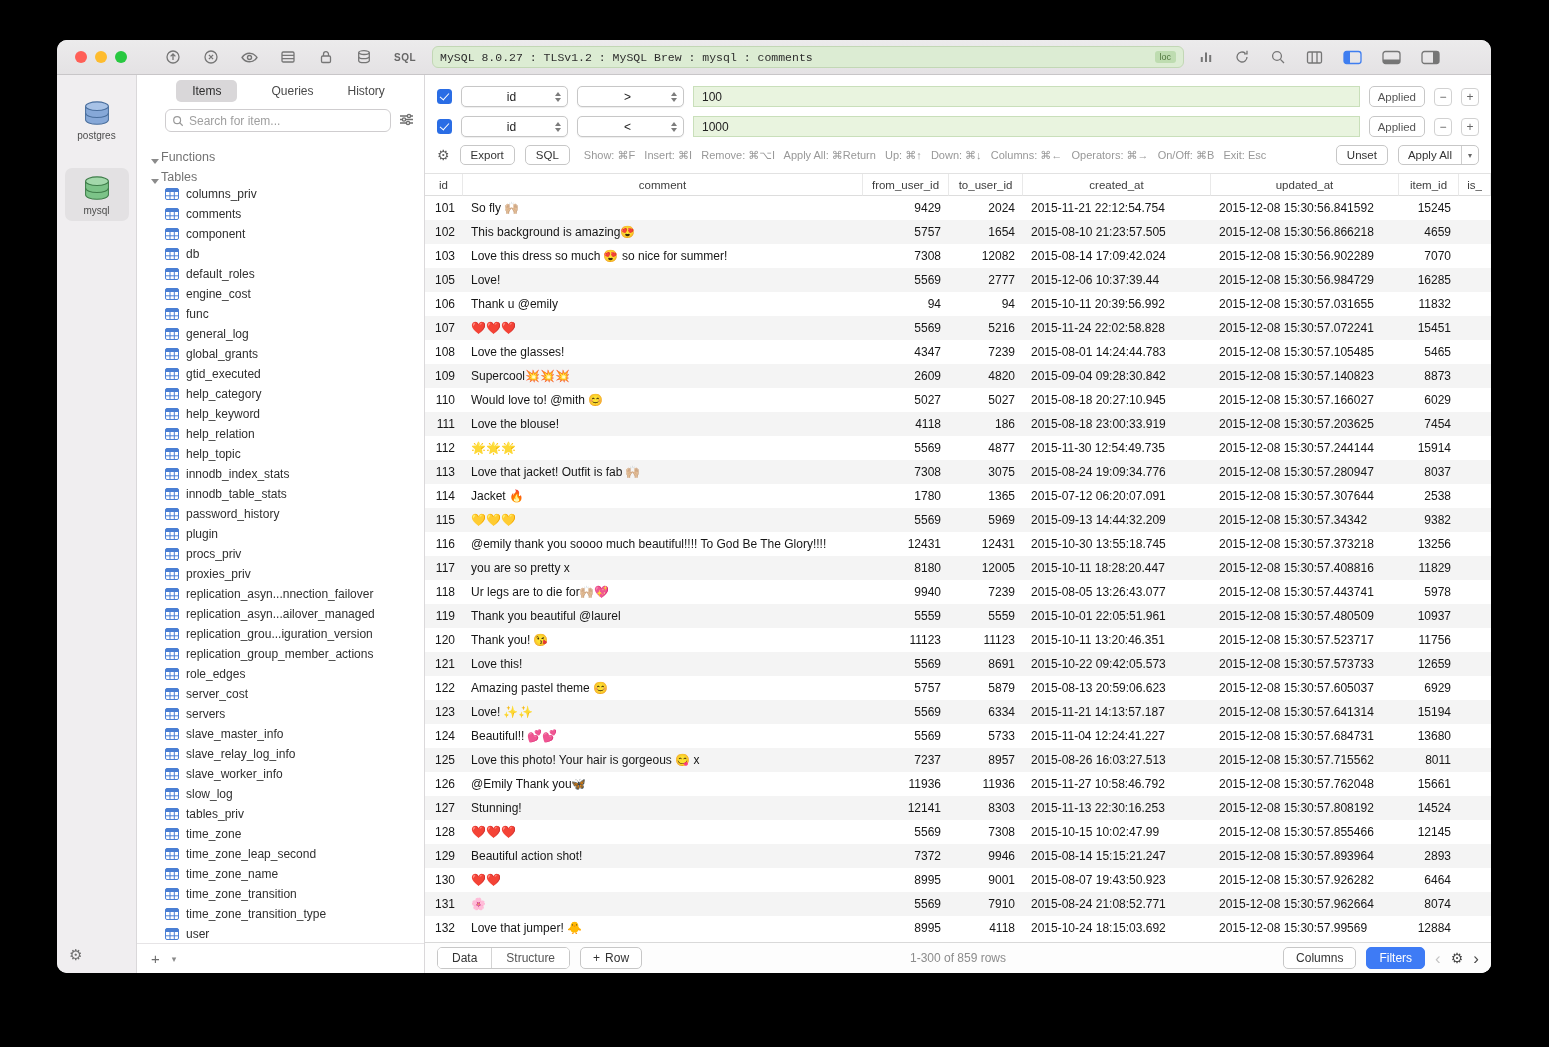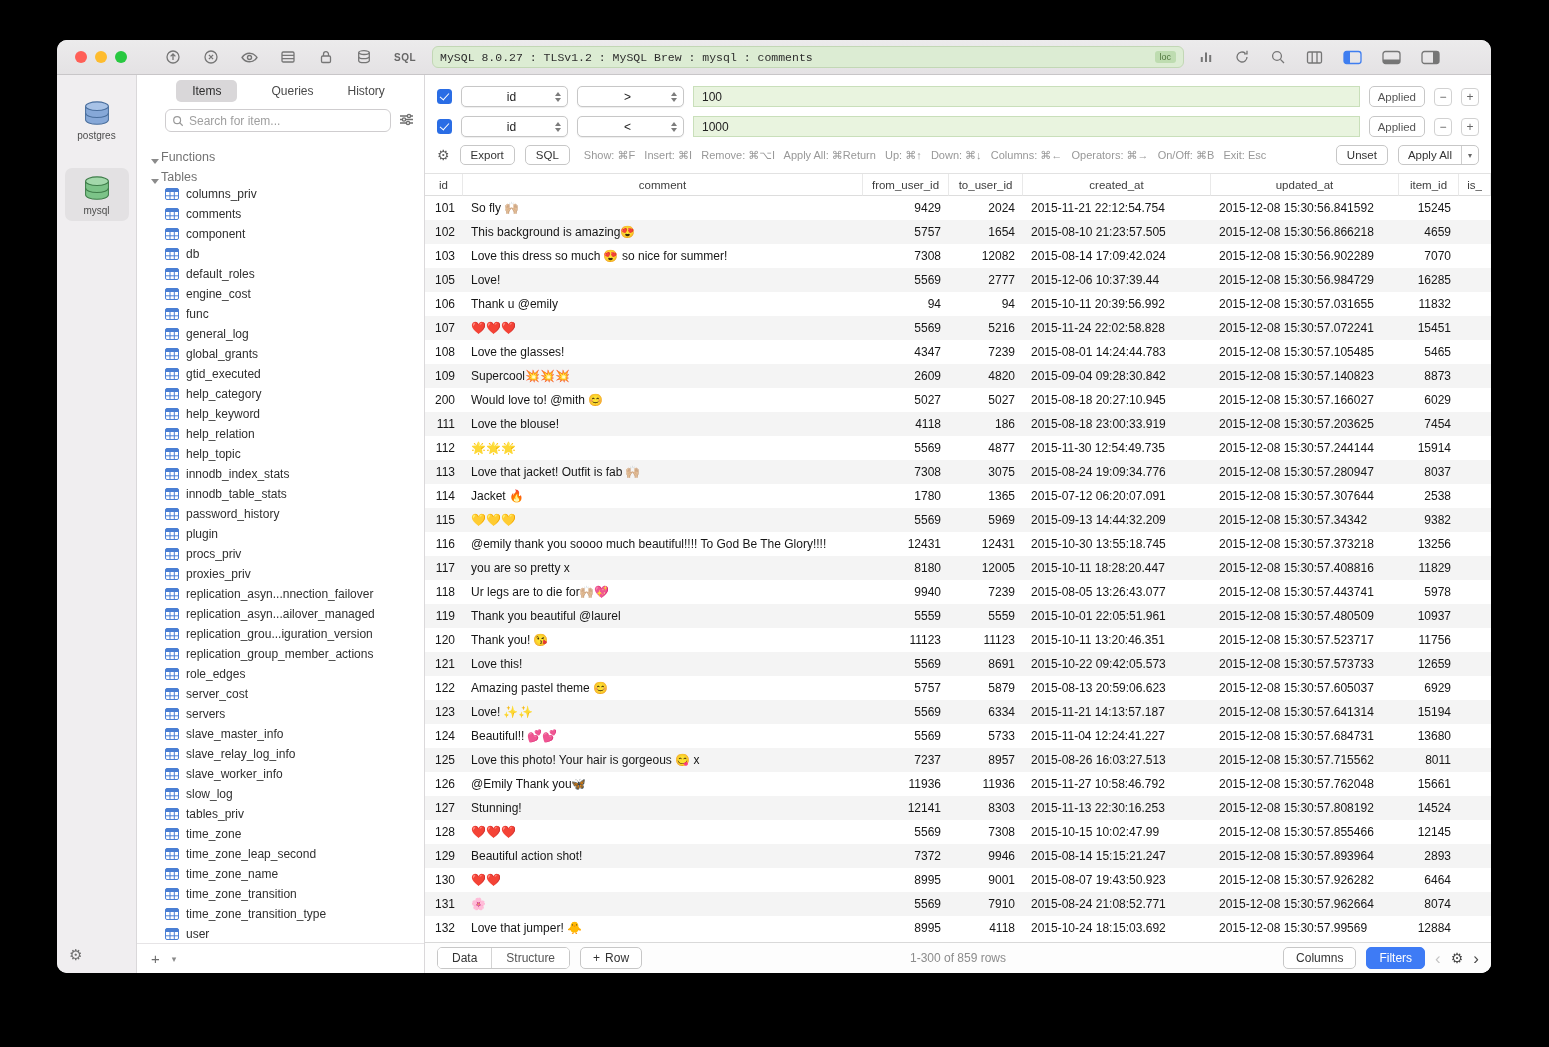--- a/index.html
+++ b/index.html
@@ -756,21 +756,21 @@
                 <td class="num">109</td>
                 <td class="txt">Supercool💥💥💥</td>
                 <td class="num">2609</td>
                 <td class="num">4820</td>
                 <td class="date">2015-09-04 09:28:30.842</td>
                 <td class="date">2015-12-08 15:30:57.140823</td>
                 <td class="num">8873</td>
                 <td class="txt"></td>
               </tr>
               <tr>
-                <td class="num">200</td>
+                <td class="num">110</td>
                 <td class="txt">Would love to! @mith 😊</td>
                 <td class="num">5027</td>
                 <td class="num">5027</td>
                 <td class="date">2015-08-18 20:27:10.945</td>
                 <td class="date">2015-12-08 15:30:57.166027</td>
                 <td class="num">6029</td>
                 <td class="txt"></td>
               </tr>
               <tr>
                 <td class="num">111</td>

